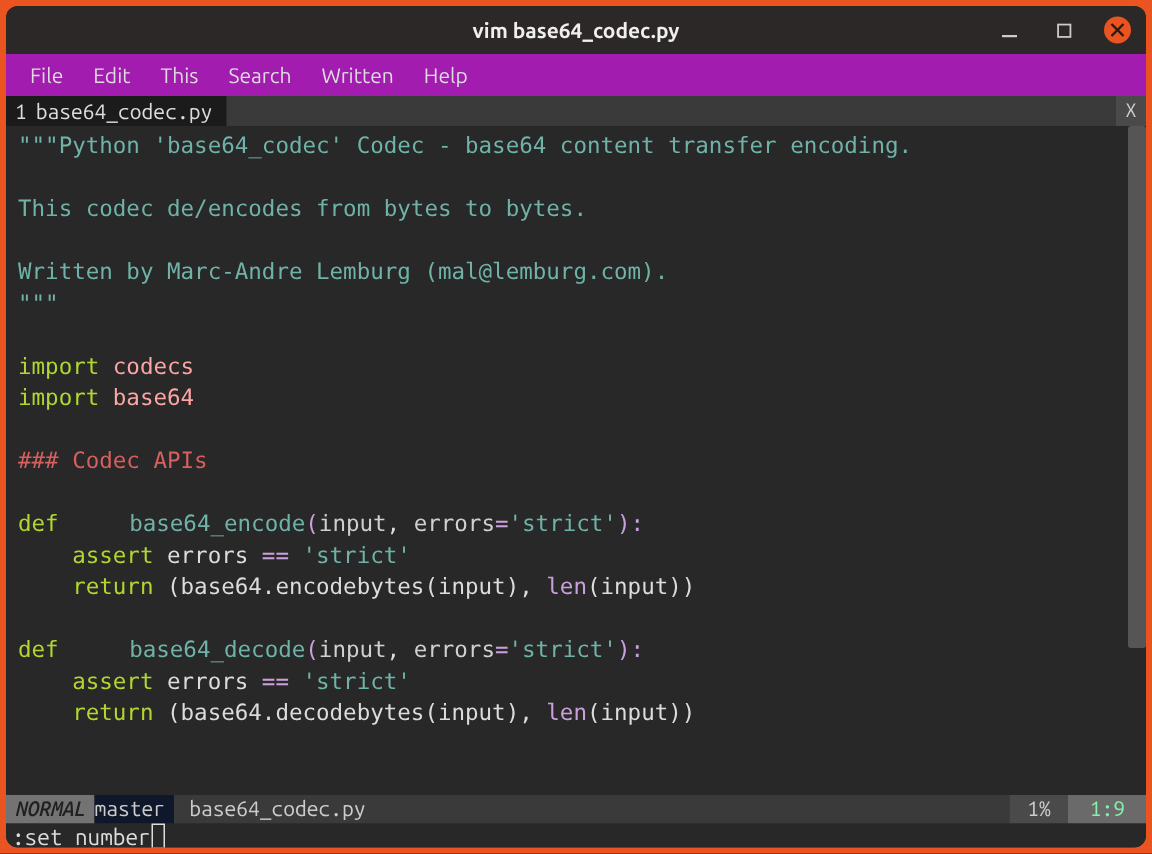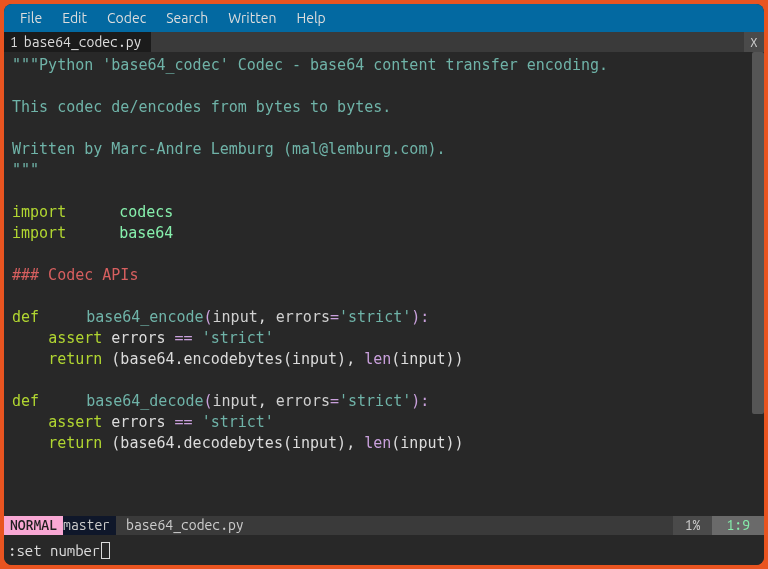--- a/index.html
+++ b/index.html
@@ -36,21 +36,21 @@
   }
   .tb-btn { width: 18px; height: 18px; display:flex;align-items:center;justify-content:center; color:#ddd; }
   .tb-close {
     width: 18px; height: 18px; border-radius: 50%;
     background: #e95420; display:flex;align-items:center;justify-content:center;
   }
   .tb-close svg { width:10px; height:10px; }
   
   .menubar {
     height: 28px;
-    background: #0369a1;
+    background: #a21caf;
     display: flex; align-items: center;
     padding: 0 8px;
     gap: 4px;
     font-family: Ubuntu, "DejaVu Sans", sans-serif;
     font-size: 14px; color: #ddd;
   }
   .menubar-item { padding: 2px 8px; border-radius:3px; }
   
   .tabline {
     height: 20px;
@@ -78,58 +78,79 @@
     overflow:hidden;
   }
   .scrollbar {
     width: 12px; background:#282828;
     display:flex; flex-direction:column;
   }
   .scrollbar-thumb { background:#555; width:100%; height:78%; border-radius:2px; }
   
   .c-str   { color:#6fb3a8; }   
   .c-key   { color:#b1d631; font-weight:500; }   
-  .c-mod   { color:#86efac;margin-left:44px; }
+  .c-mod   { color:#fca5a5; }
   .c-comm  { color:#d75f5f; }   
   .c-func  { color:#6fb3a8;margin-left:38px; }
   .c-param { color:#d0d0d0; }
   .c-builtin{ color:#c9a0dc;margin-top:20px; }
   .c-punc  { color:#c9a0dc; }
   
   .statusline {
     height: 19px; display:flex; align-items:stretch;
     font-size: 14px; line-height:19px;
   }
-  .sl-mode { background:#f9a8d4; color:#202020; padding:0 6px; font-weight:500; }
+  .sl-mode { background:#737373; color:#202020; padding:0 6px; font-weight:500;font-style:italic; }
   .sl-branch { background:#0f172a; color:#ccc; padding:0 6px 0 0; }
   .sl-file { background:#3a3a3a; color:#ccc; padding:0 10px; flex:0 0 auto; }
   .sl-fill { background:#3a3a3a; flex:1; }
   .sl-perc { background:#4a4a4a; color:#ccc; padding:0 12px; }
   .sl-pos  { background:#6a6a6a; color:#86efac; padding:0 14px; }
   
   .cmdline {
-    height: 30px; background:#282828; color:#dcdcdc;
+    height: 16px; background:#282828; color:#dcdcdc;
     font-size:15px; padding:0 4px;
     display:flex; align-items:center;
   }
   .cmd-cursor {
     display:inline-block; width:9px; height:17px;
     border:1px solid #dcdcdc; margin-left:1px; vertical-align:middle;
   }
 </style>
 </head>
 <body>
 
 <div class="window">
 
+  <div class="titlebar">
+    <div class="titlebar-title">vim base64_codec.py</div>
+    <div class="titlebar-controls">
+      <div class="tb-btn">
+        <svg viewBox="0 0 12 12" width="12" height="12">
+            <line x1="1" y1="10" x2="11" y2="10" stroke="#ccc" stroke-width="1.5"></line>
+          </svg>
+      </div>
+      <div class="tb-btn">
+        <svg viewBox="0 0 12 12" width="11" height="11">
+            <rect x="1.5" y="1.5" width="9" height="9" fill="none" stroke="#ccc" stroke-width="1.3"></rect>
+          </svg>
+      </div>
+      <div class="tb-close">
+        <svg viewBox="0 0 10 10">
+            <line x1="1" y1="1" x2="9" y2="9" stroke="#2c1a12" stroke-width="1.6"></line>
+            <line x1="9" y1="1" x2="1" y2="9" stroke="#2c1a12" stroke-width="1.6"></line>
+          </svg>
+      </div>
+    </div>
+  </div>
 
   <div class="menubar">
     <span class="menubar-item">File</span>
     <span class="menubar-item">Edit</span>
-    <span class="menubar-item">Codec</span>
+    <span class="menubar-item">This</span>
     <span class="menubar-item">Search</span>
     <span class="menubar-item">Written</span>
     <span class="menubar-item">Help</span>
   </div>
 
   <div class="tabline">
     <div class="tab-active">
       <span>1</span>
       <span>base64_codec.py</span>
     </div>

